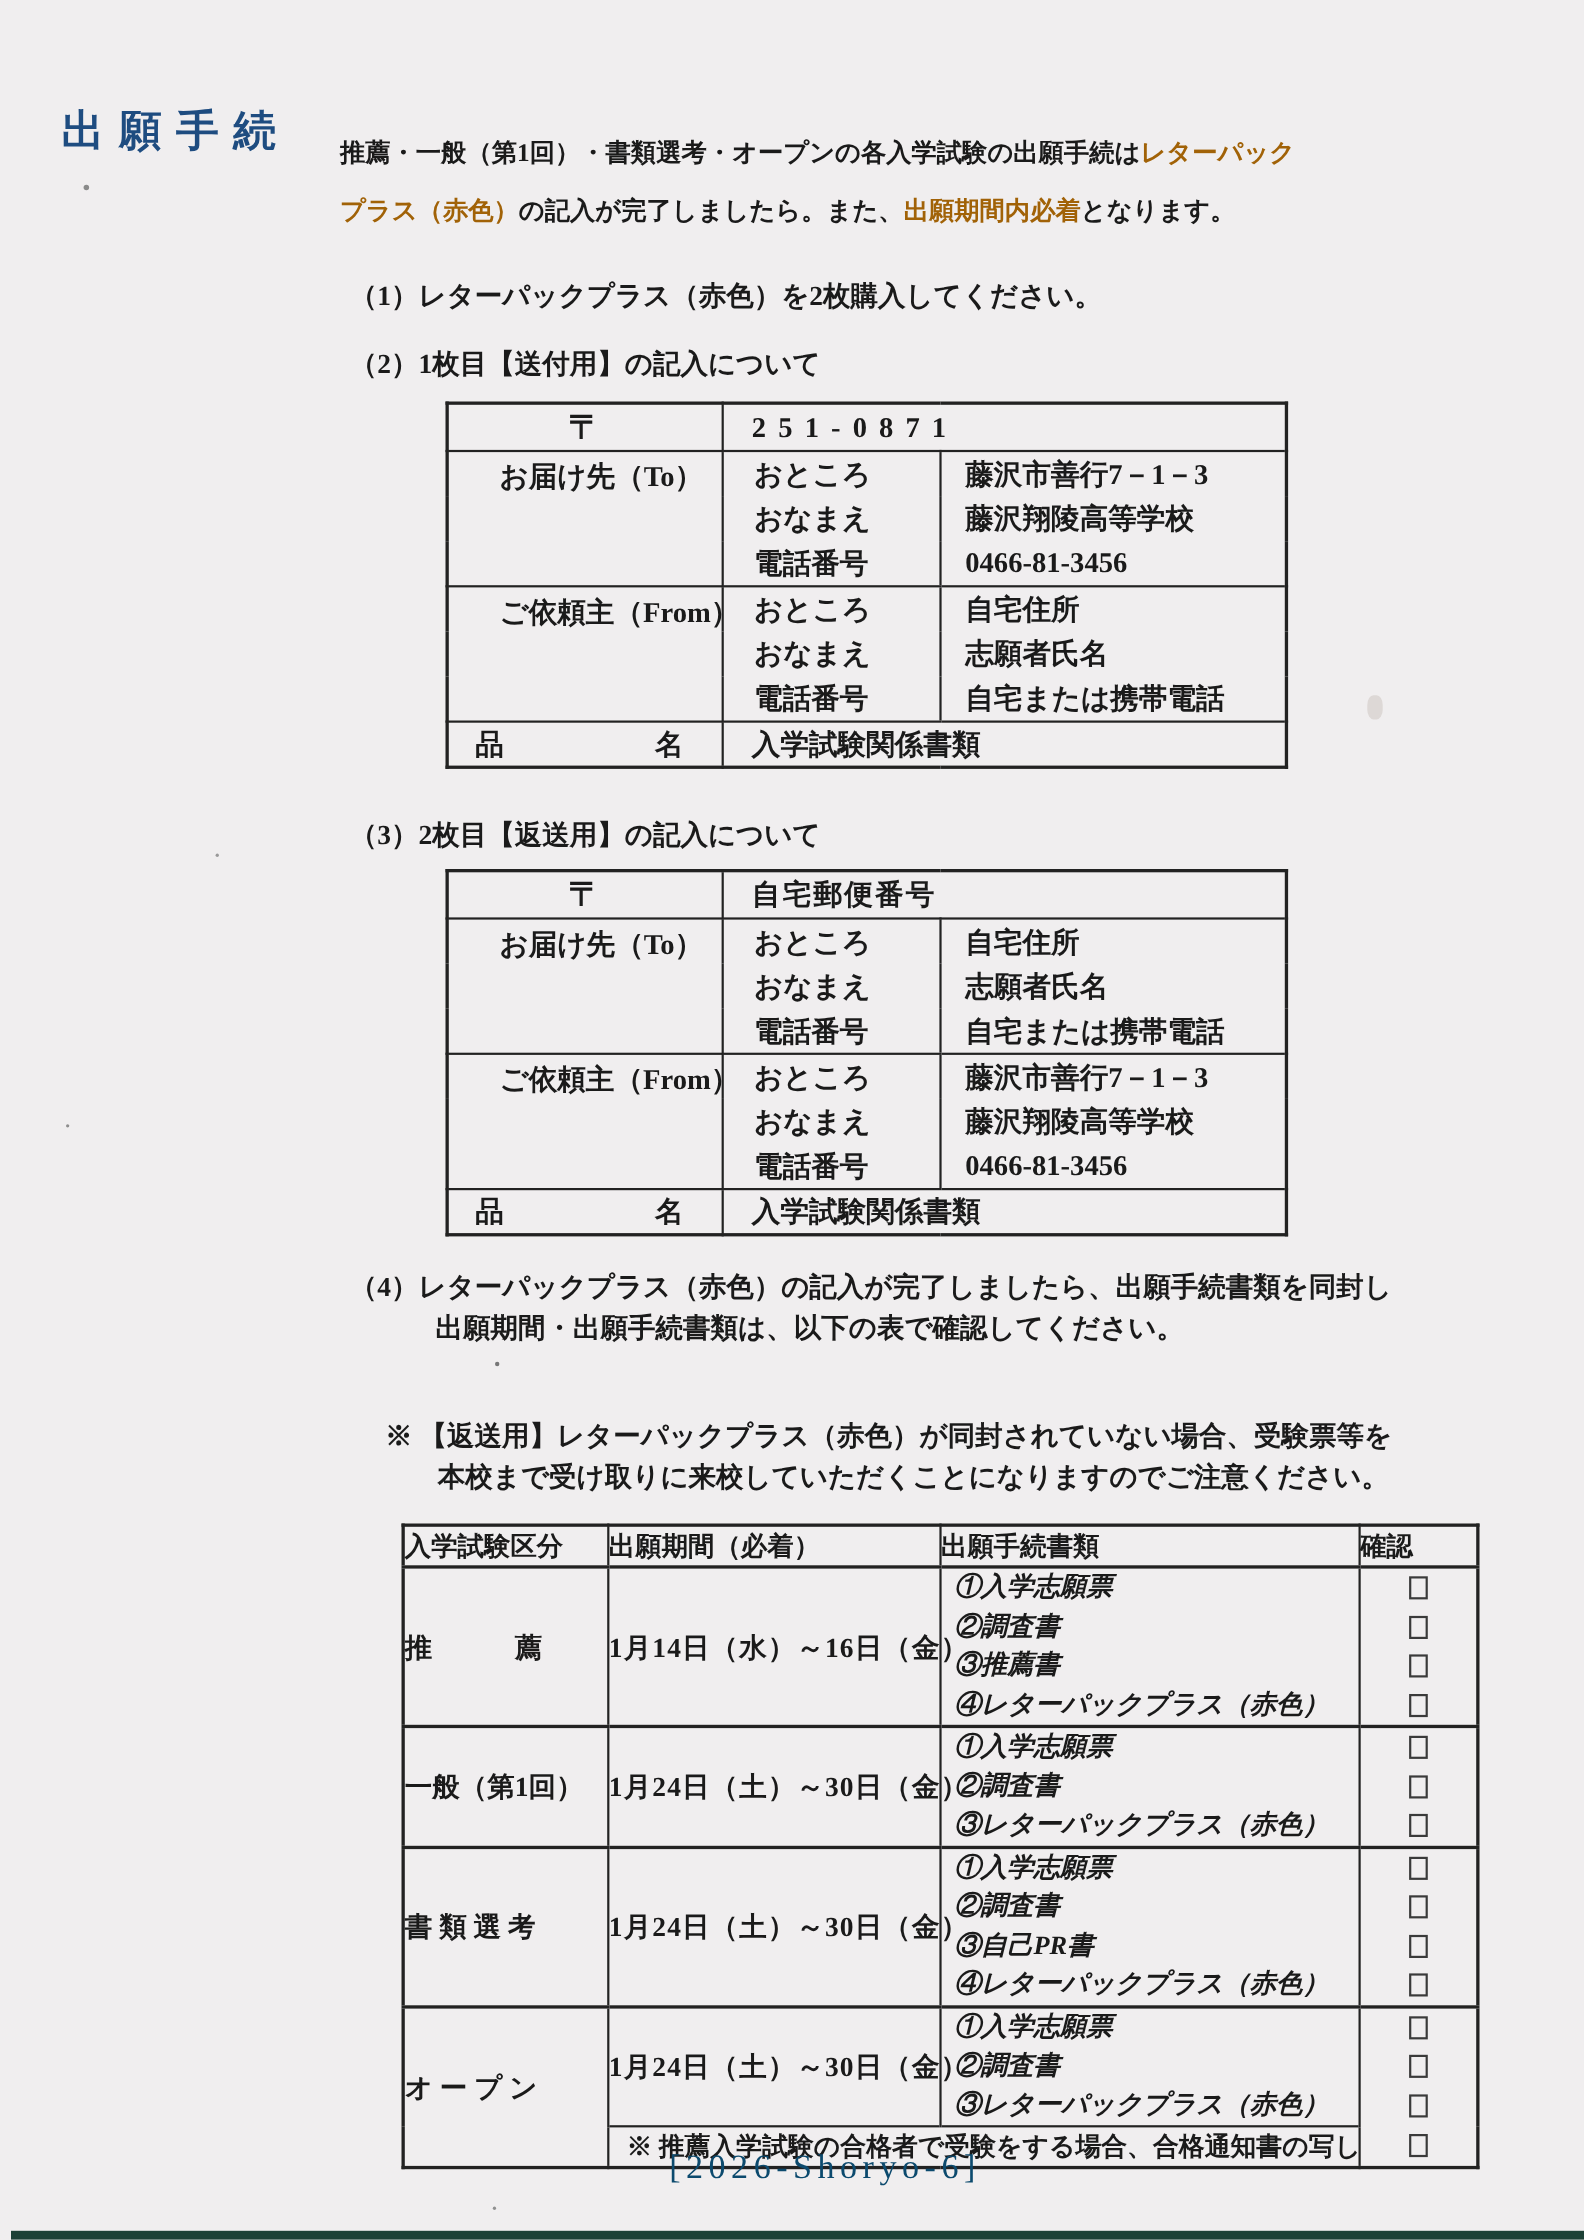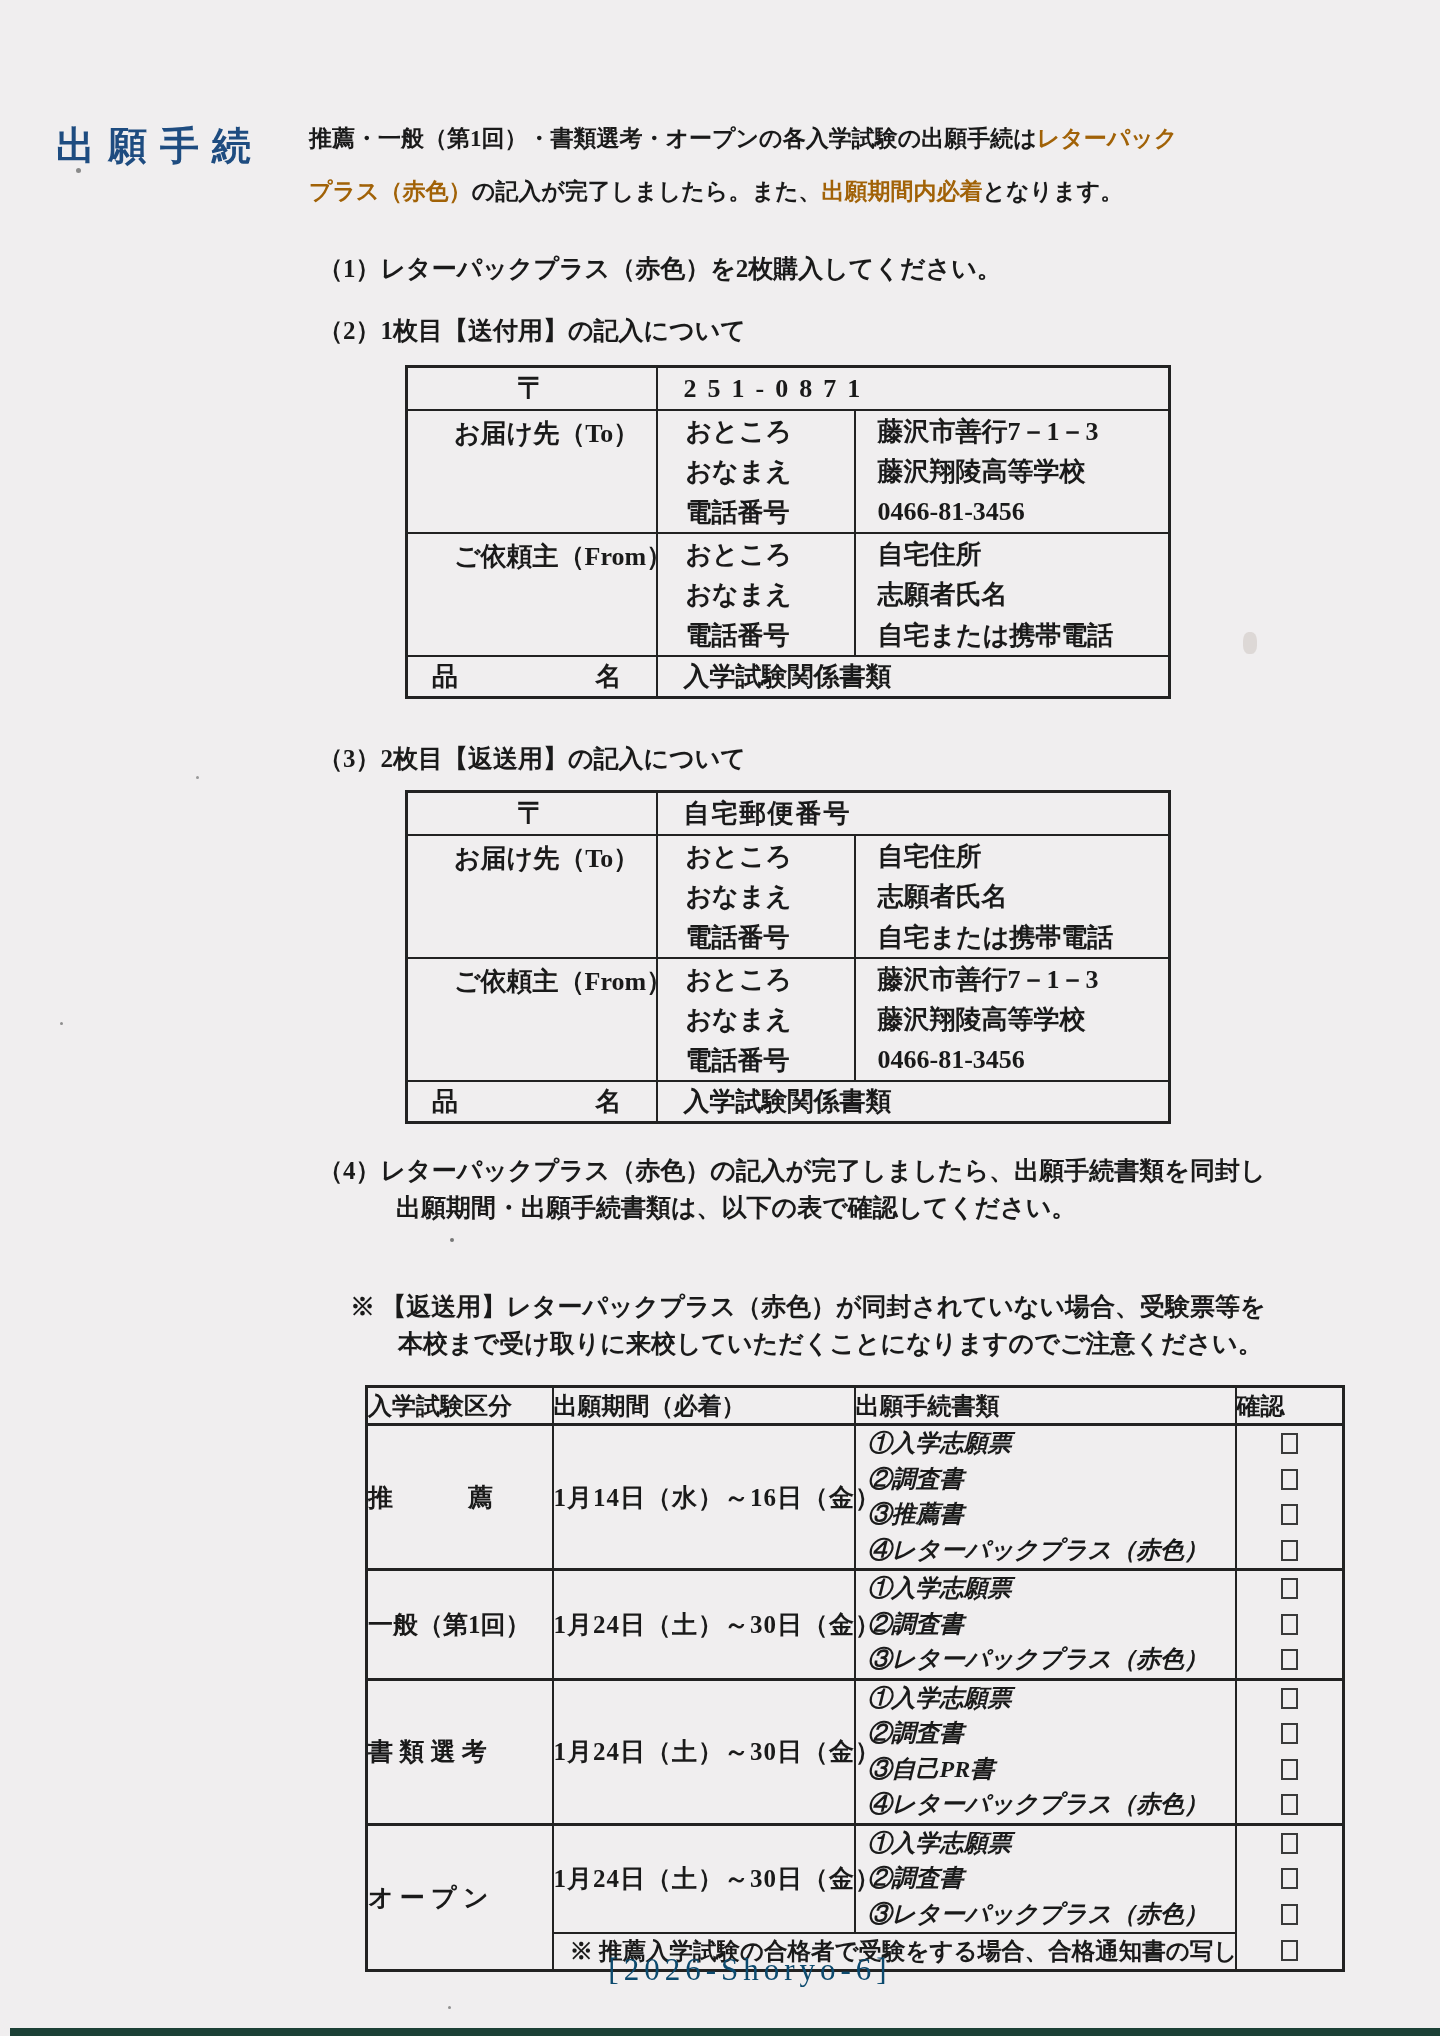--- a/index.html
+++ b/index.html
@@ -8,21 +8,21 @@
     position:relative;
     background:#f0eeef;
     font-family:"Liberation Serif","DejaVu Serif",serif;
     color:#1a1a1a;
     overflow:hidden;
   }
   .abs { position:absolute; }
   .blue { color:#a16207; }
 
   #page-title {
-    left:56px; top:119px;
+    left:56px; top:92px;
     font-size:39px; font-weight:bold;
     color:#1e4c80; letter-spacing:13px;
     white-space:nowrap;
   }
   #intro {
     left:309px; top:112px;
     font-size:23px; font-weight:bold;
     line-height:53px; white-space:nowrap;
   }
   .step { font-size:25px; font-weight:bold; white-space:nowrap; }

